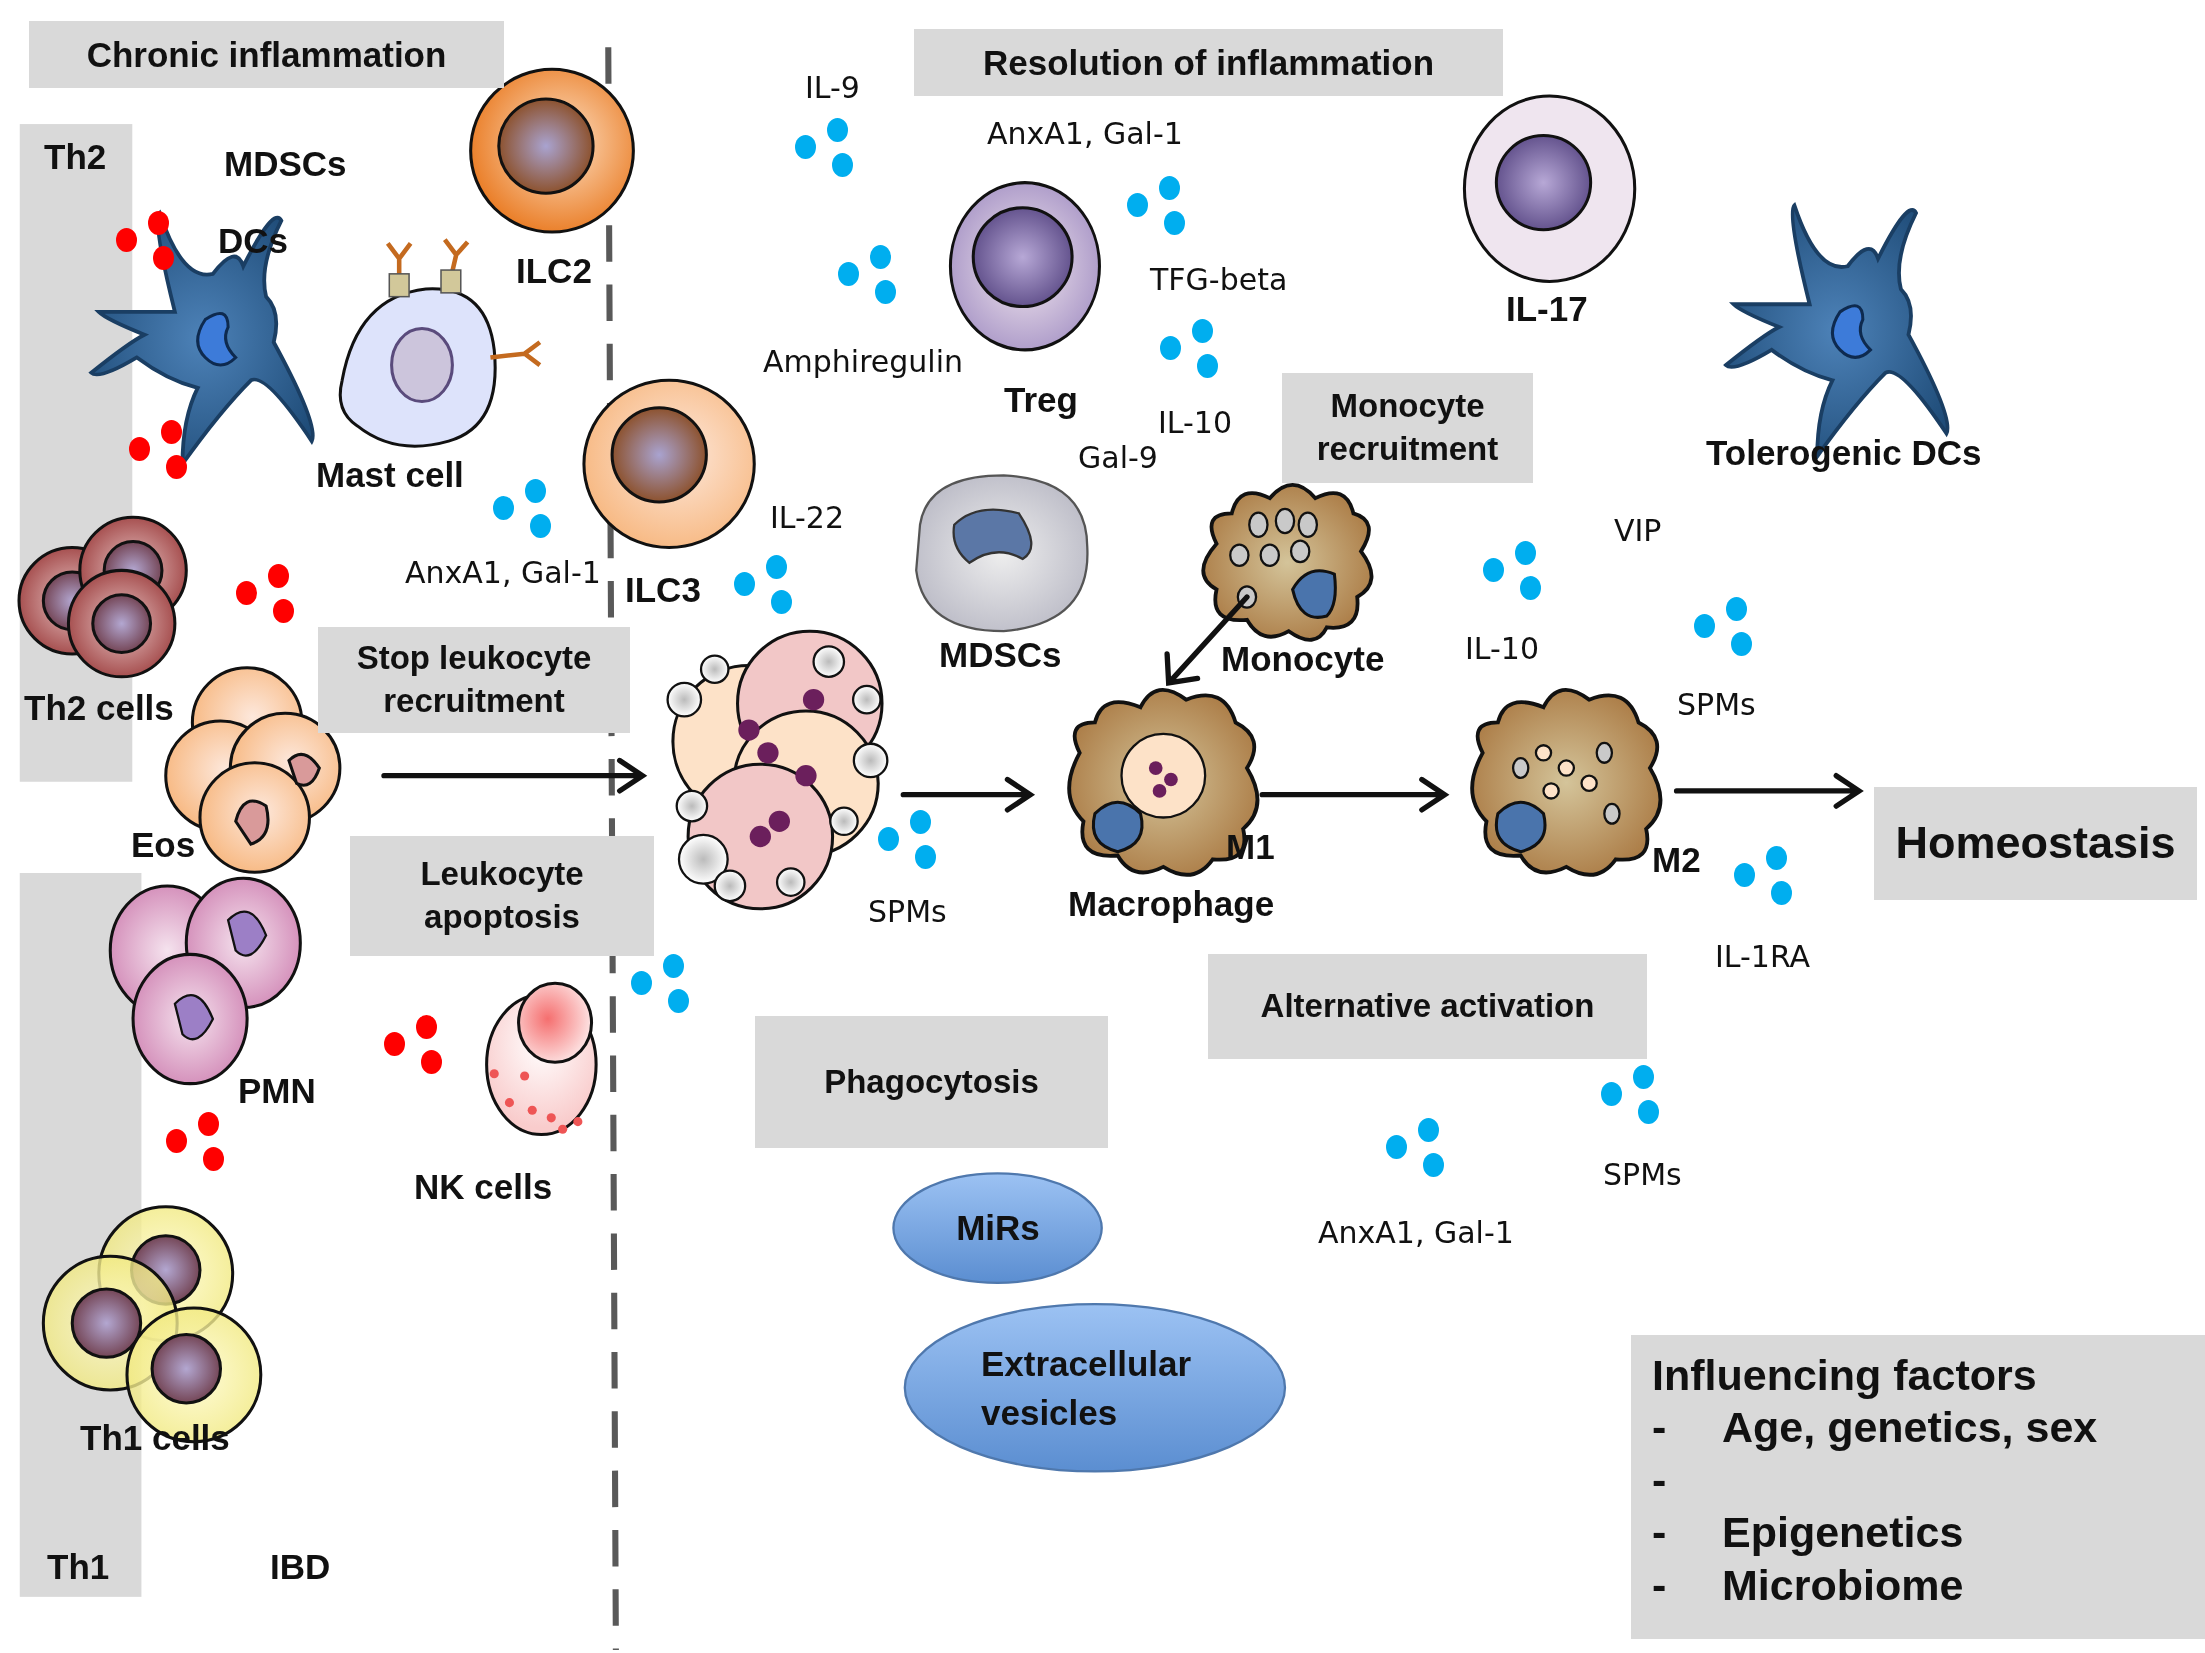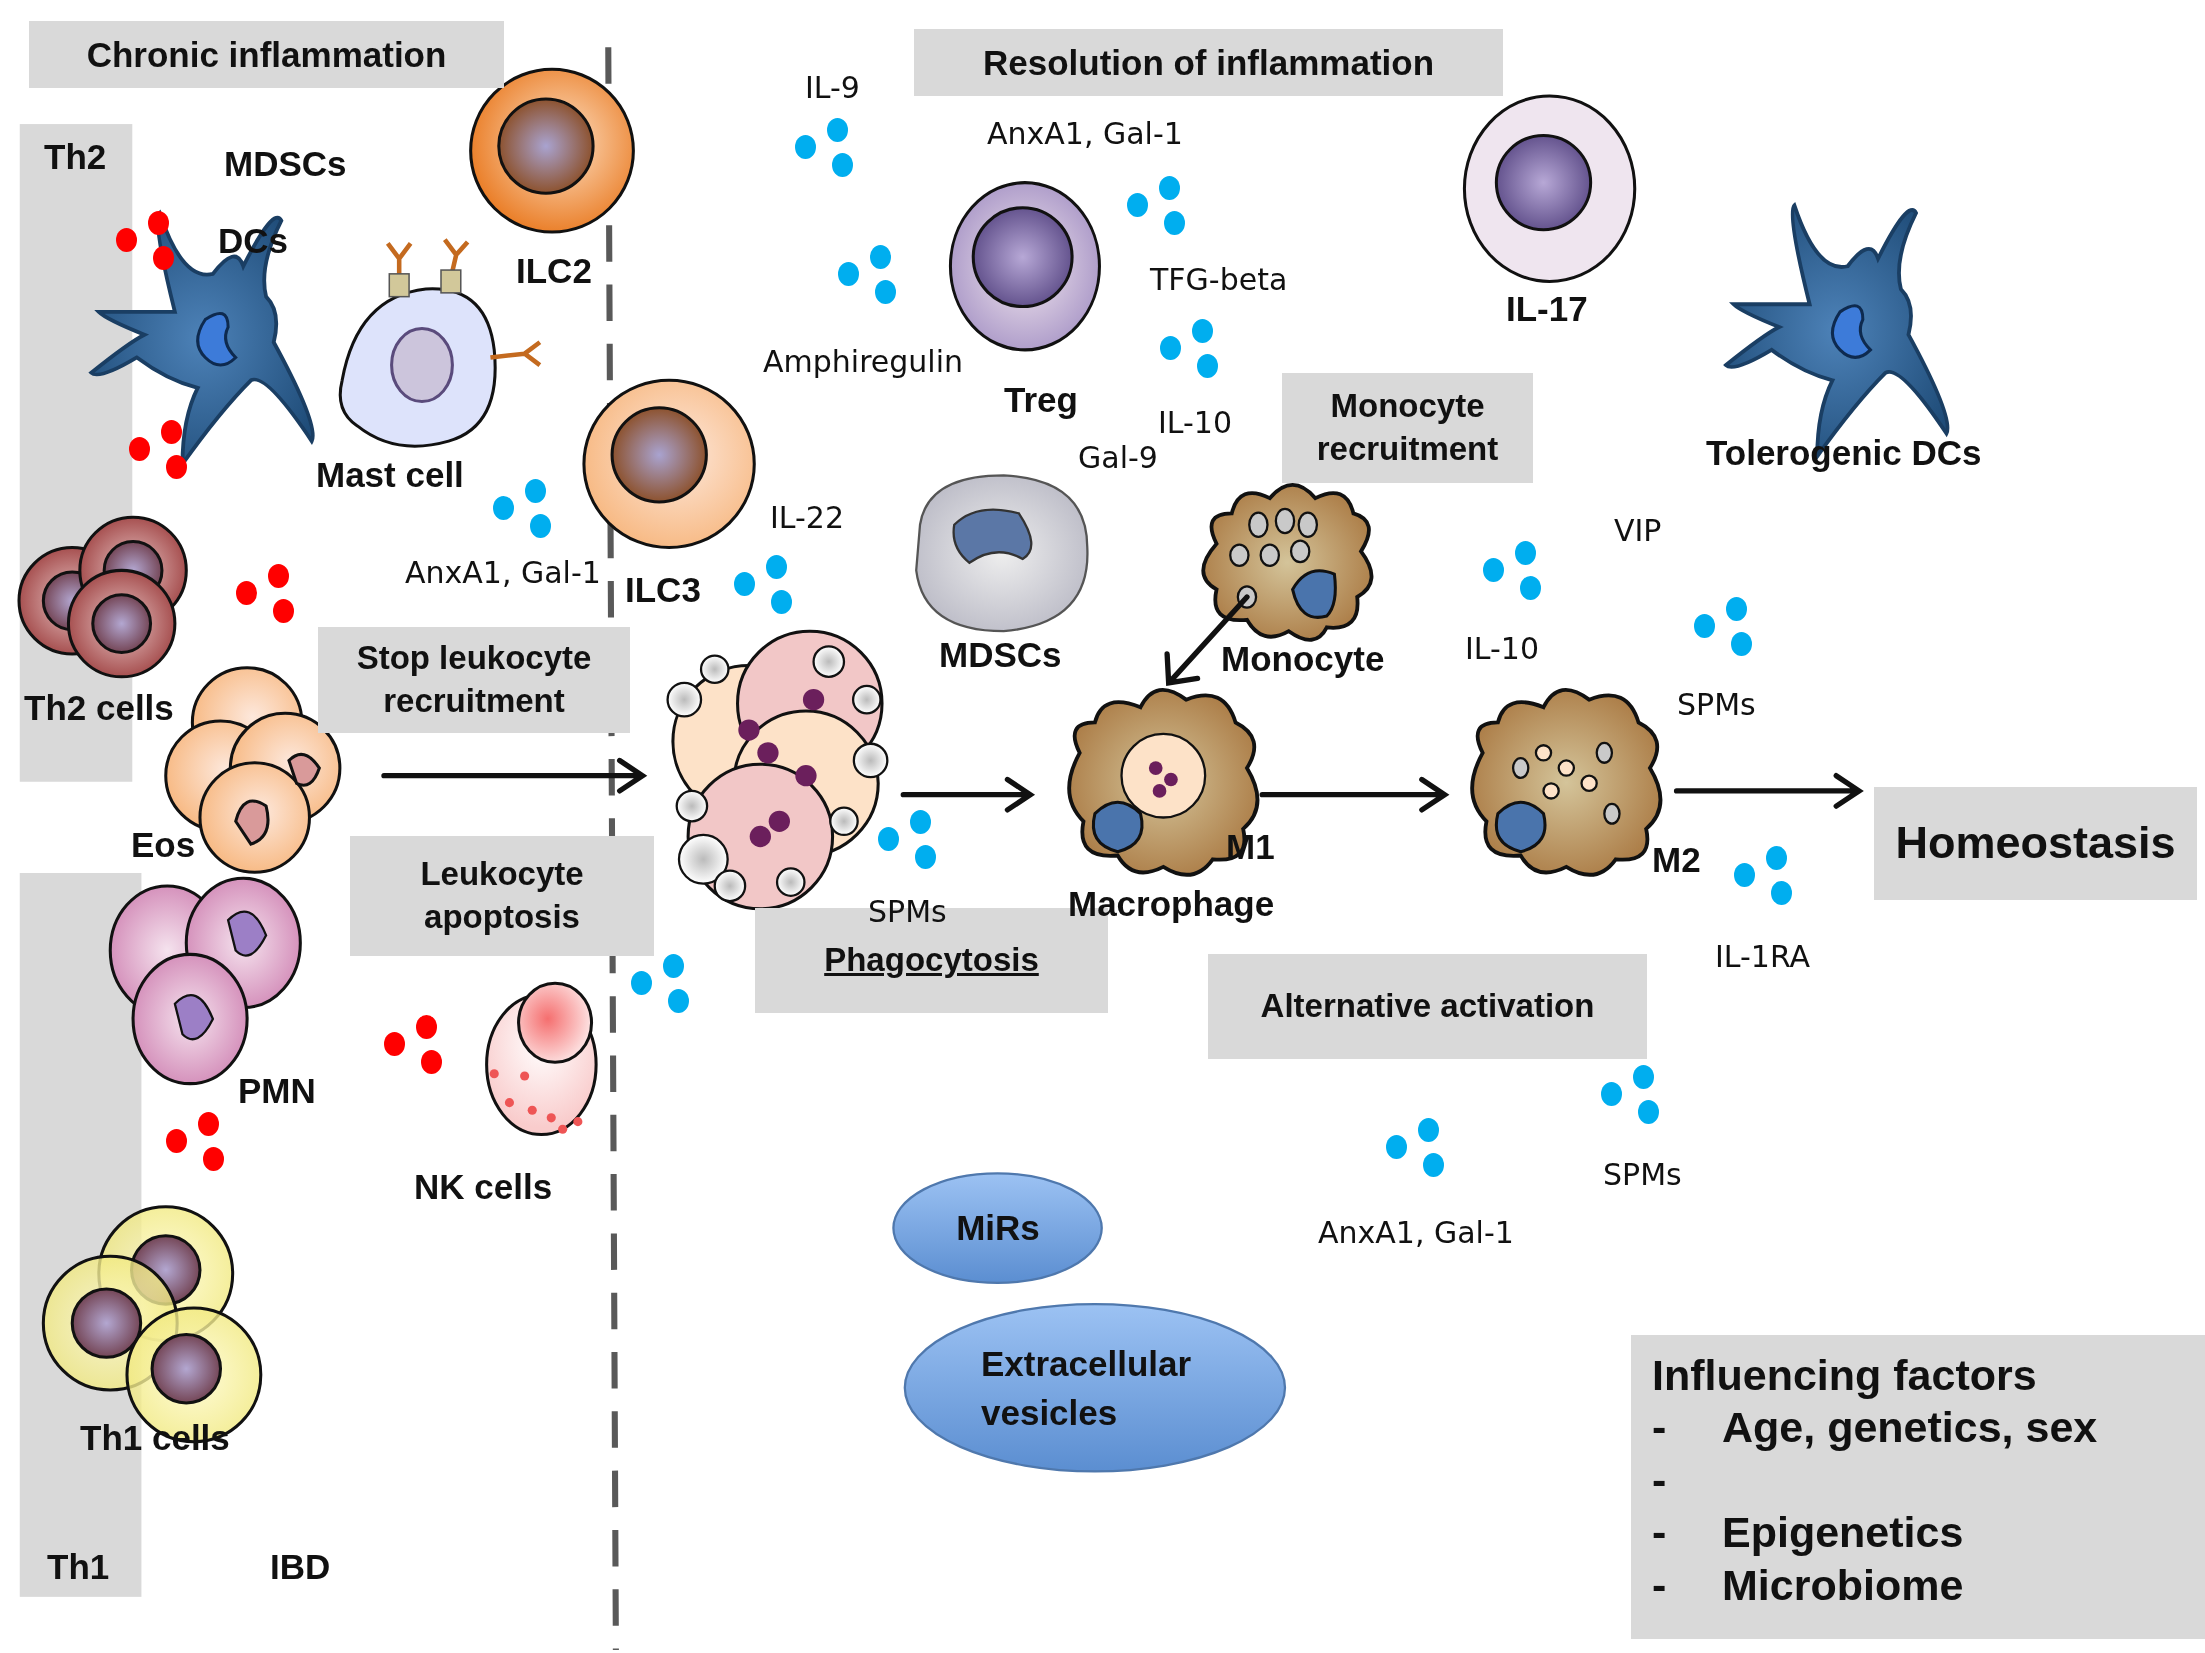--- a/index.html
+++ b/index.html
@@ -270,21 +270,21 @@
   <ellipse cx="1312" cy="1615" rx="137" ry="72" fill="url(#gEll)" stroke="#4f78ad" stroke-width="3"></ellipse>
   <ellipse cx="1440" cy="1825" rx="250" ry="110" fill="url(#gEll)" stroke="#4f78ad" stroke-width="3"></ellipse>
 </svg>
 
 <div class="box" style="left:29px;top:21px;width:475px;height:67px;font-size:35px;">Chronic inflammation</div>
 <div class="box" style="left:914px;top:29px;width:589px;height:67px;font-size:35px;">Resolution of inflammation</div>
 <div class="box" style="left:1874px;top:787px;width:323px;height:113px;font-size:45px;">Homeostasis</div>
 
 <div class="box" style="left:318px;top:627px;width:312px;height:106px;">Stop leukocyte recruitment</div>
 <div class="box" style="left:350px;top:836px;width:304px;height:120px;">Leukocyte apoptosis</div>
-<div class="box" style="left:755px;top:908px;width:353px;height:105px;text-decoration:underline;">Phagocytosis</div>
+<div class="box" style="left:755px;top:1016px;width:353px;height:132px;">Phagocytosis</div>
 <div class="box" style="left:1282px;top:373px;width:251px;height:110px;">Monocyte recruitment</div>
 <div class="box" style="left:1208px;top:954px;width:439px;height:105px;">Alternative activation</div>
 
 <div class="lbl" style="left:44px;top:137px;">Th2</div>
 <div class="lbl" style="left:47px;top:1547px;">Th1</div>
 <div class="lbl" style="left:224px;top:144px;">MDSCs</div>
 <div class="lbl" style="left:270px;top:1547px;">IBD</div>
 
 <div class="lbl" style="left:218px;top:221px;text-align:right;">DCs</div>
 <div class="lbl" style="left:316px;top:455px;">Mast cell</div>

